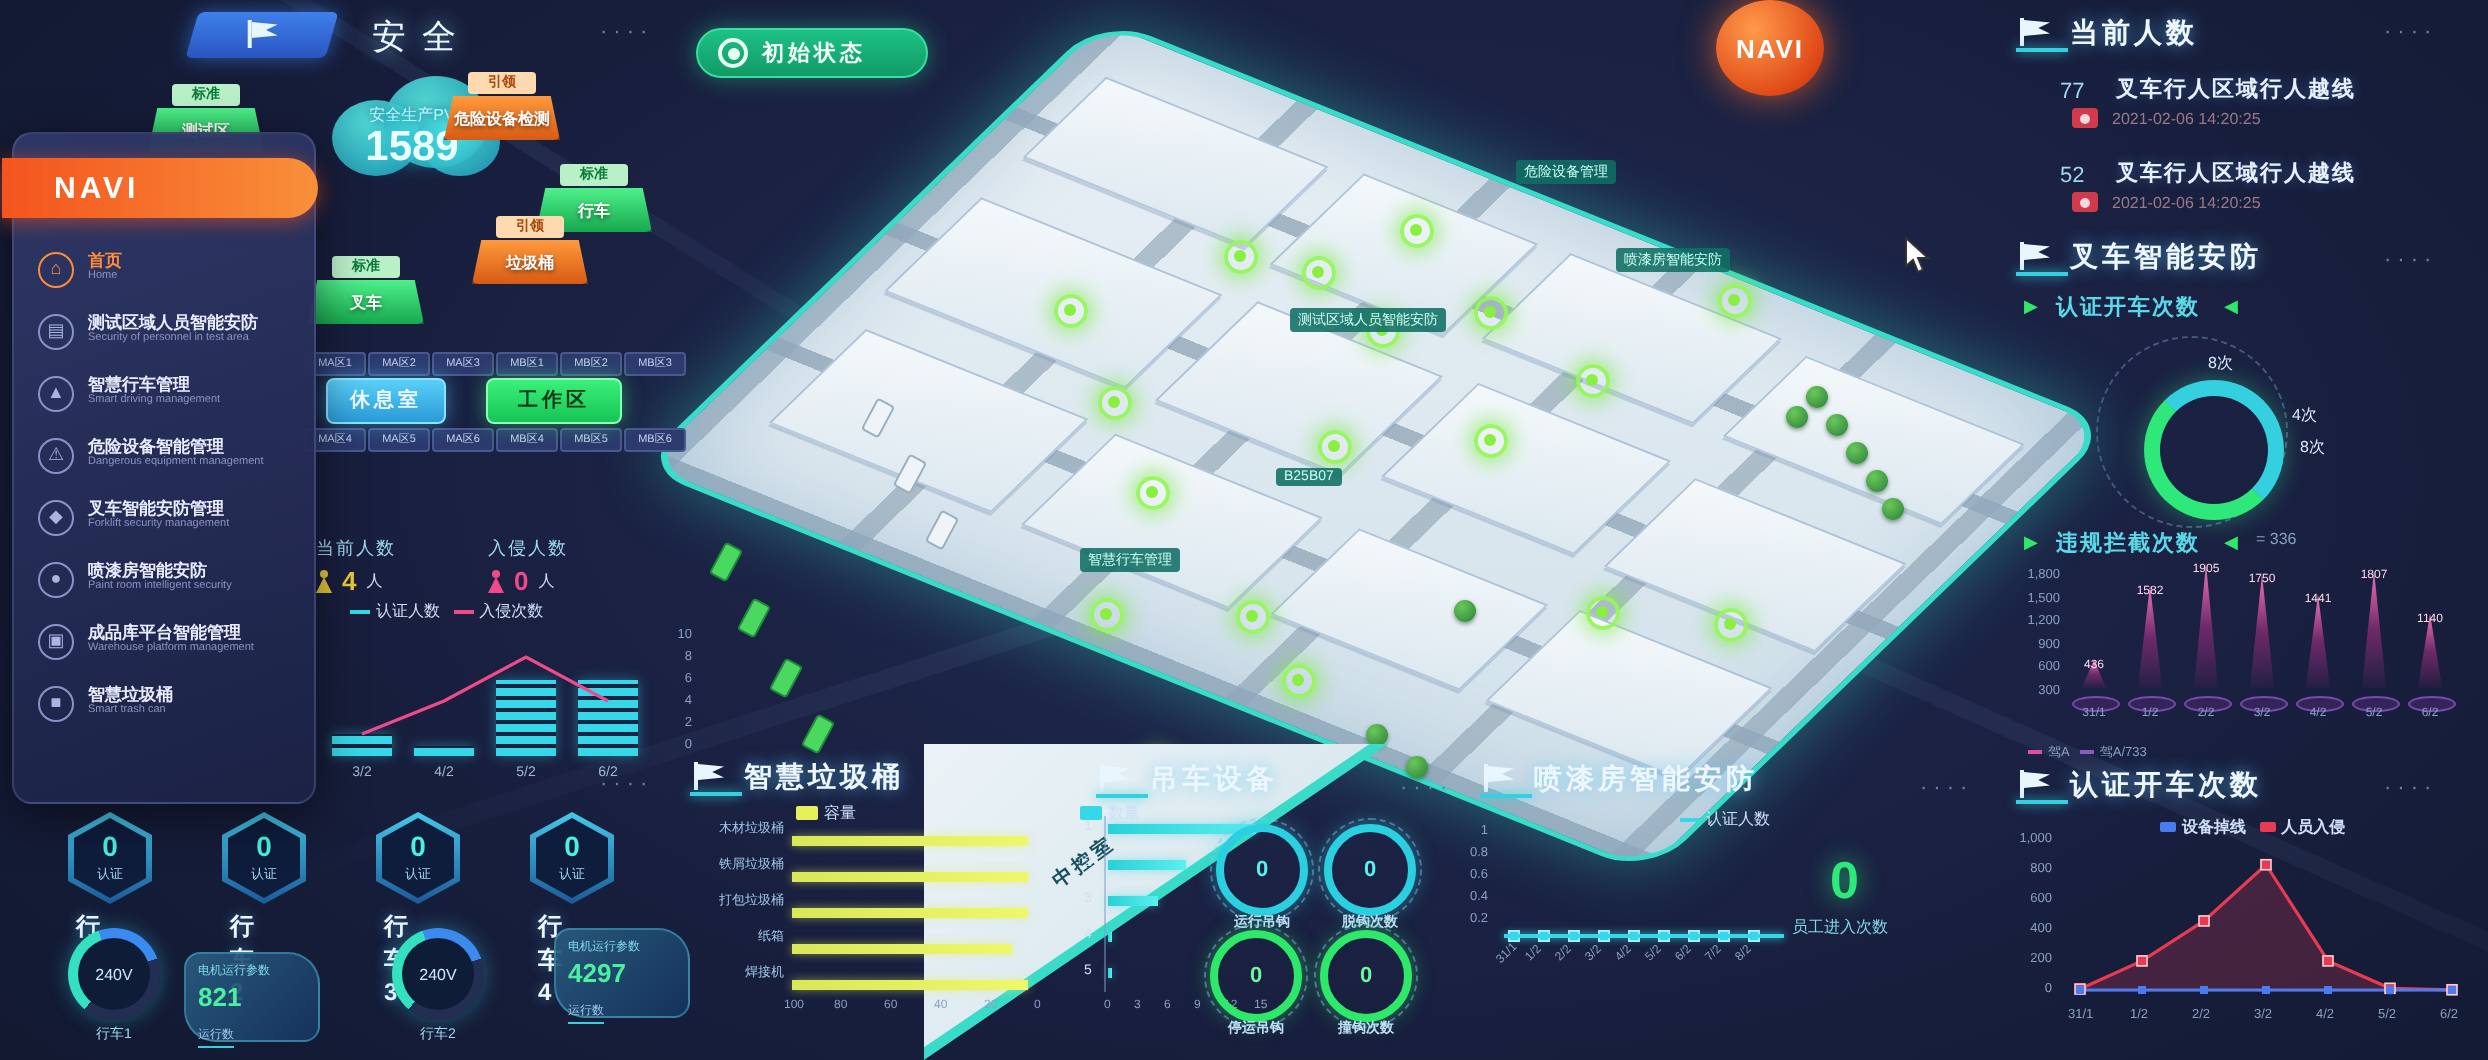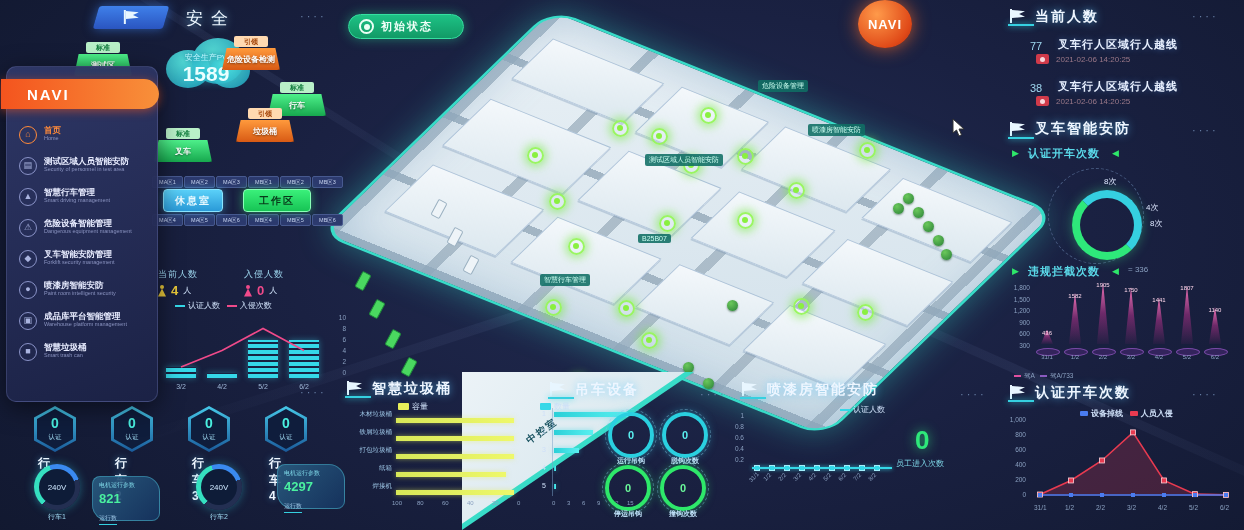--- a/index.html
+++ b/index.html
@@ -560,27 +560,27 @@
     <div class="txt">当前人数</div>
   </div>
   <div class="dots" style="left:1192px;top:10px;">····</div>
   <div>
     <div class="vio-id" style="left:1030px;top:40px;">77</div>
     <div class="vio-txt" style="left:1058px;top:37px;">叉车行人区域行人越线</div>
     <div class="vio-cam" style="left:1036px;top:54px;"></div>
     <div class="vio-time" style="left:1056px;top:55px;">2021-02-06 14:20:25</div>
   </div>
   <div>
-    <div class="vio-id" style="left:1030px;top:82px;">38</div>
+    <div class="vio-id" style="left:1030px;top:82px;">52</div>
     <div class="vio-txt" style="left:1058px;top:79px;">叉车行人区域行人越线</div>
     <div class="vio-cam" style="left:1036px;top:96px;"></div>
     <div class="vio-time" style="left:1056px;top:97px;">2021-02-06 14:20:25</div>
   </div>
 
-  <div class="ptitle" style="left:1008px;top:120px;align-items:flex-end;">
+  <div class="ptitle" style="left:1008px;top:120px;">
     <div class="flagic">
         <div class="bar"></div>
       </div>
     <div class="txt">叉车智能安防</div>
   </div>
   <div class="dots" style="left:1192px;top:124px;">····</div>
   <div class="arrowR" style="left:1012px;top:148px;">▶</div>
   <div class="statlabel" style="left:1028px;top:146px;">认证开车次数</div>
   <div class="arrowR" style="left:1112px;top:148px;">◀</div>
   <div class="donut-dash"></div>

